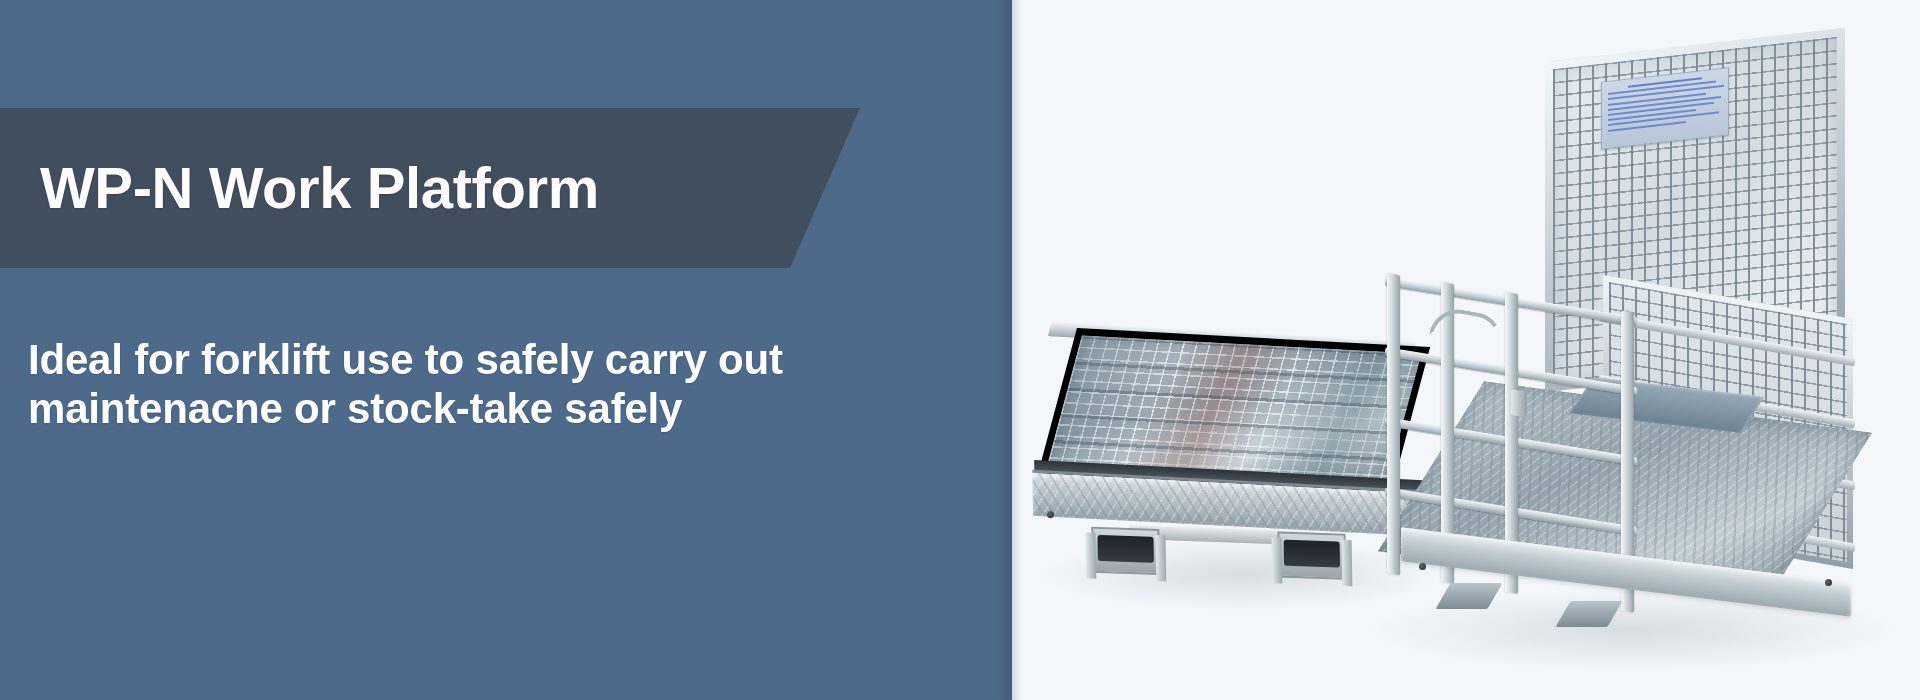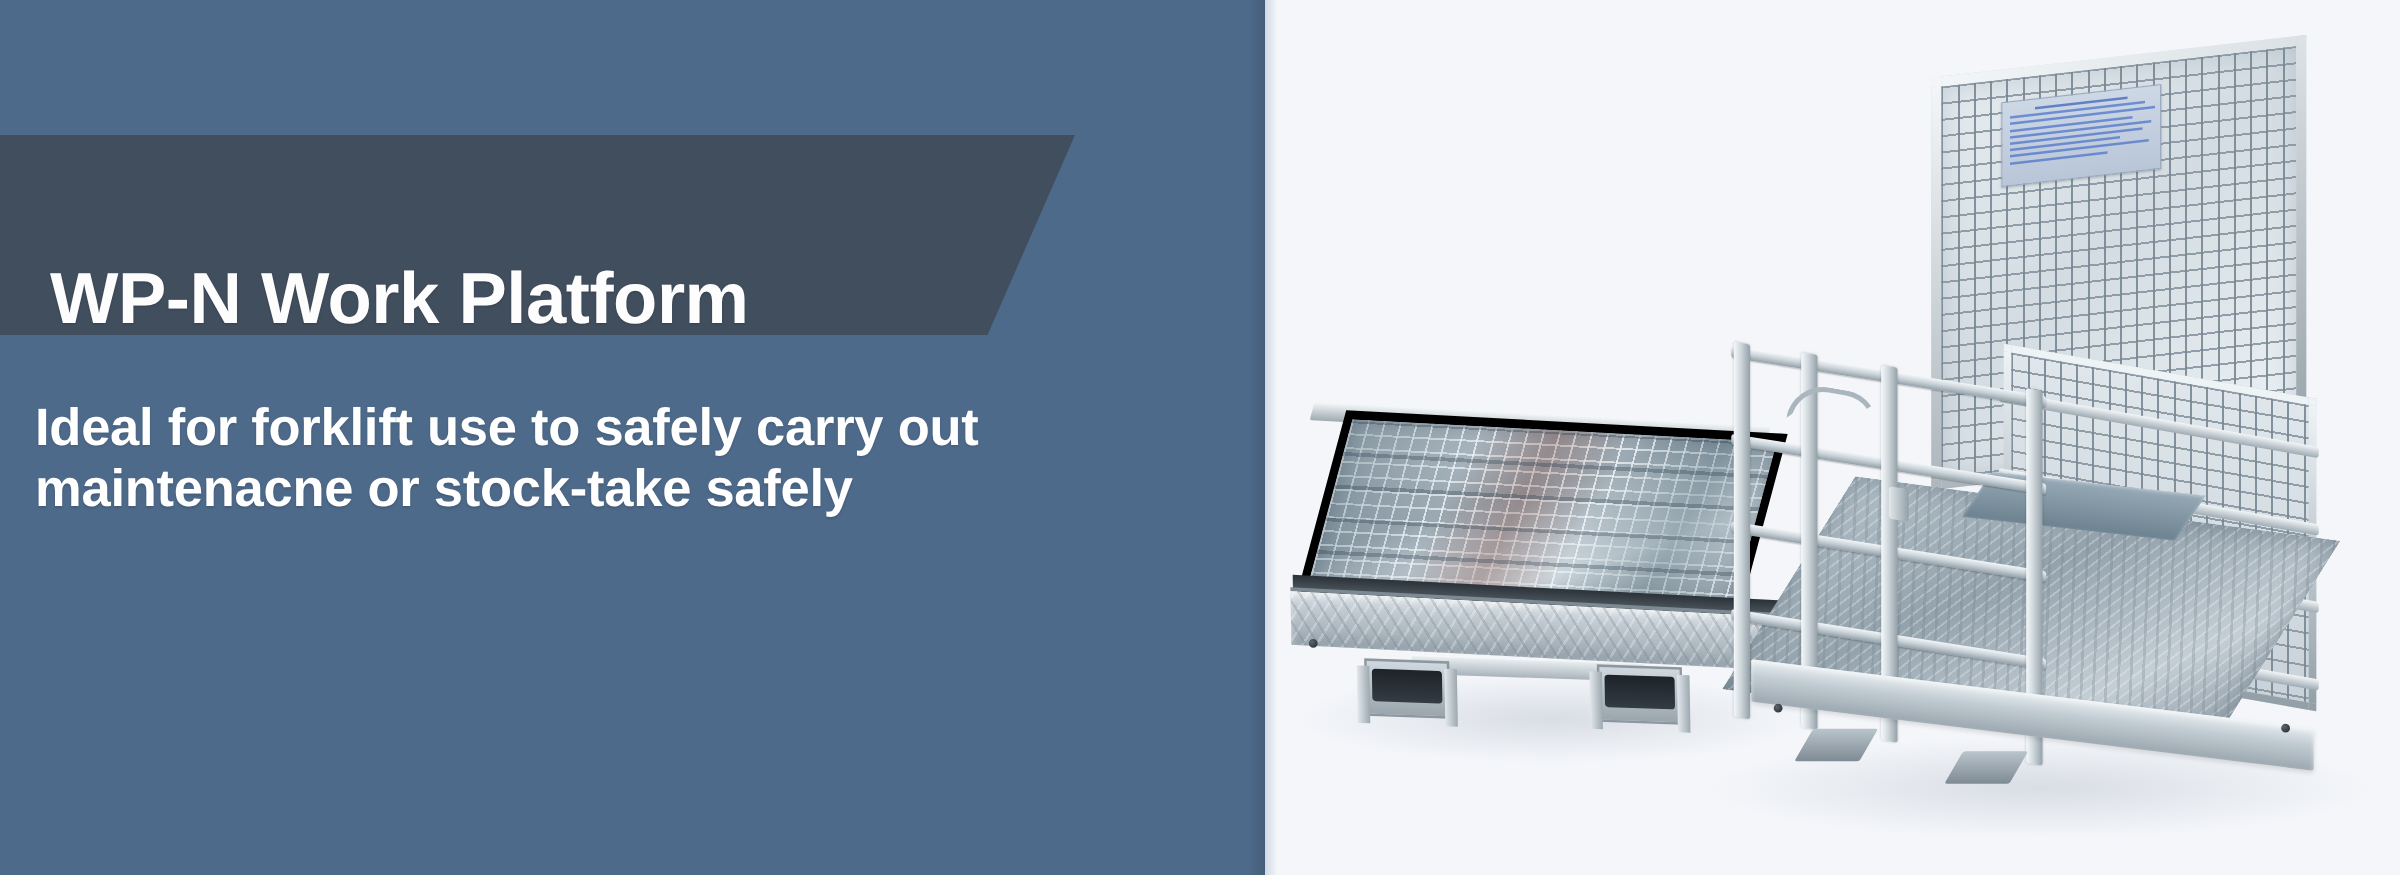--- a/index.html
+++ b/index.html
@@ -28,42 +28,42 @@
     width:14px; height:100%;
     background:linear-gradient(to right, rgba(60,84,110,0) 0%, rgba(56,78,102,0.45) 100%);
     pointer-events:none;
   }
   
   #title-band {
     position:absolute; left:0; top:108px;
     width:860px; height:160px;
     background:#414e5e;
     clip-path:polygon(0 0, 860px 0, 790px 160px, 0 160px);
-    display:flex; align-items:flex-end;
+    display:flex; align-items:center;
     z-index:3;
   }
   #title-band .band-shadow{
     position:absolute; left:0; bottom:-6px;
     width:100%; height:6px;
     background:linear-gradient(to bottom, rgba(40,52,66,.35), rgba(40,52,66,0));
     clip-path:polygon(0 0, 792px 0, 788px 6px, 0 6px);
   }
   #page-title {
     color:#fdfdfd;
     font-size:58px;
     font-weight:700;
     letter-spacing:-0.4px;
     padding-left:40px;
     line-height:1;
     white-space:nowrap;
     text-shadow:0 1px 2px rgba(0,0,0,.18);
   }
   
   #subtitle {
-    position:absolute; left:28px; top:318px;
+    position:absolute; left:28px; top:336px;
     width:950px;
     color:#ffffff;
     font-size:42px;
     font-weight:700;
     line-height:1.16;
     letter-spacing:-0.2px;
     text-shadow:0 1px 2px rgba(0,0,0,.15);
     z-index:2;
   }
   #subtitle .sub-line { display:block; white-space:nowrap; }

